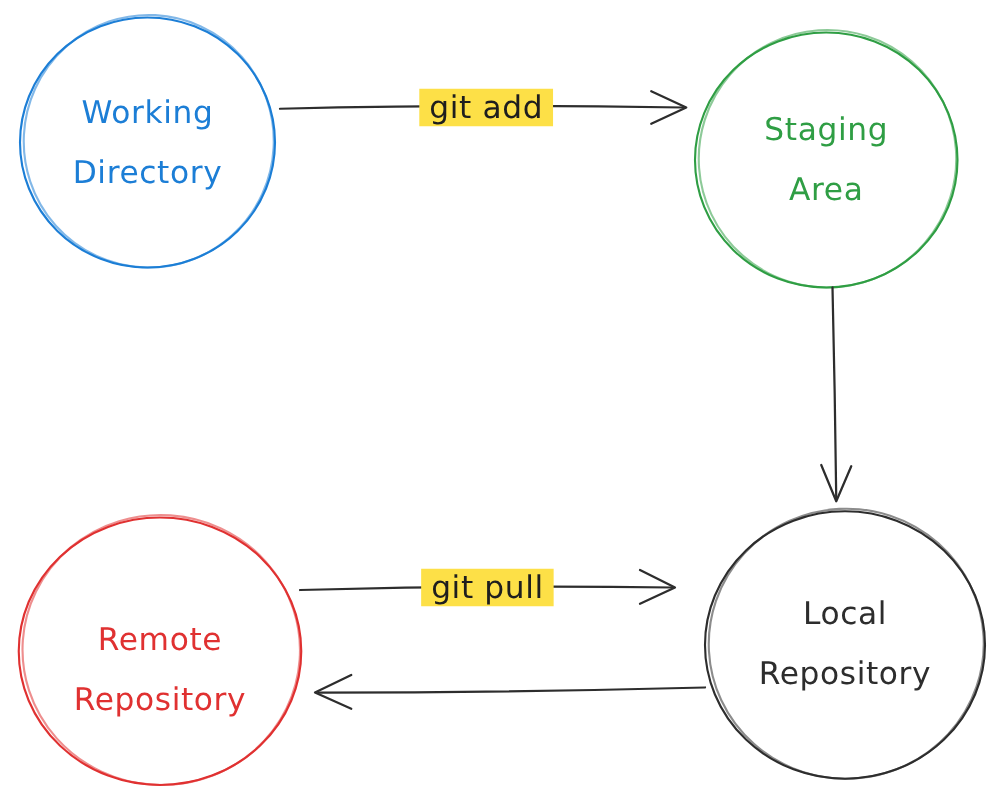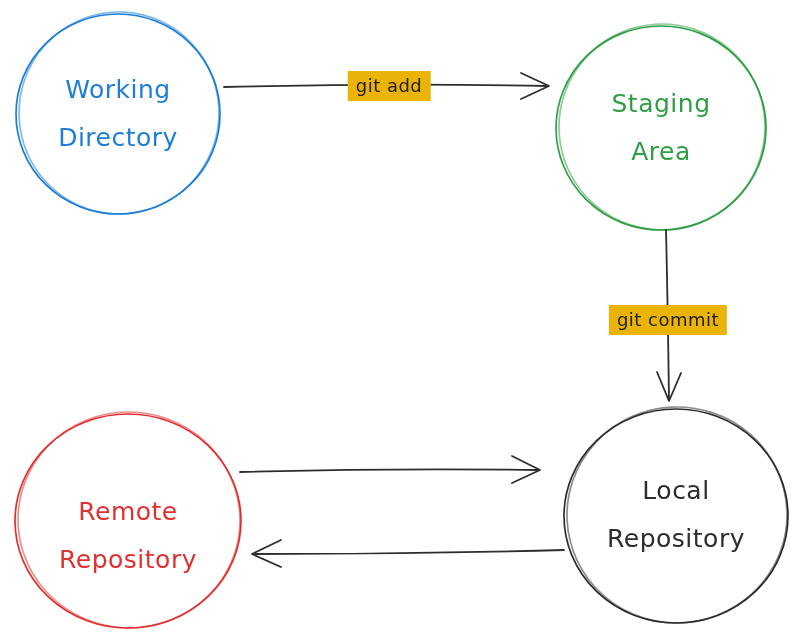--- a/index.html
+++ b/index.html
@@ -26,23 +26,23 @@
     text-align: center;
     white-space: pre-line;
     font-size: 25px;
     line-height: 48px;
     letter-spacing: 0.5px;
     font-weight: 500;
   }
   .edge-label {
     position: absolute;
     transform: translate(-50%, -50%);
-    background: #eab308;
+    background: #fde047;
     padding: 0 8px;
-    font-size: 18px;
+    font-size: 25px;
     line-height: 30px;
     letter-spacing: 0.5px;
     color: #1e1e1e;
     white-space: nowrap;
     font-weight: 500;
   }
   ellipse {
     fill: none;
     stroke-width: 1.7;
   }
@@ -110,17 +110,17 @@
 Area</div>
 
   <div class="node-label" style="left: 128px; top: 536px; color: rgb(224, 49, 49);">Remote
 Repository</div>
 
   <div class="node-label" style="left: 676px; top: 515px; color: rgb(45, 45, 45);">Local
 Repository</div>
 
   <div class="edge-label" style="left:389px; top:86px;">git add</div>
 
-  <div class="edge-label" style="left:668px; top:320px;">git commit</div>
 
+  <div class="edge-label" style="left:390px; top:470px;">git pull</div>
 
 
 </div>
 
 </body></html>

